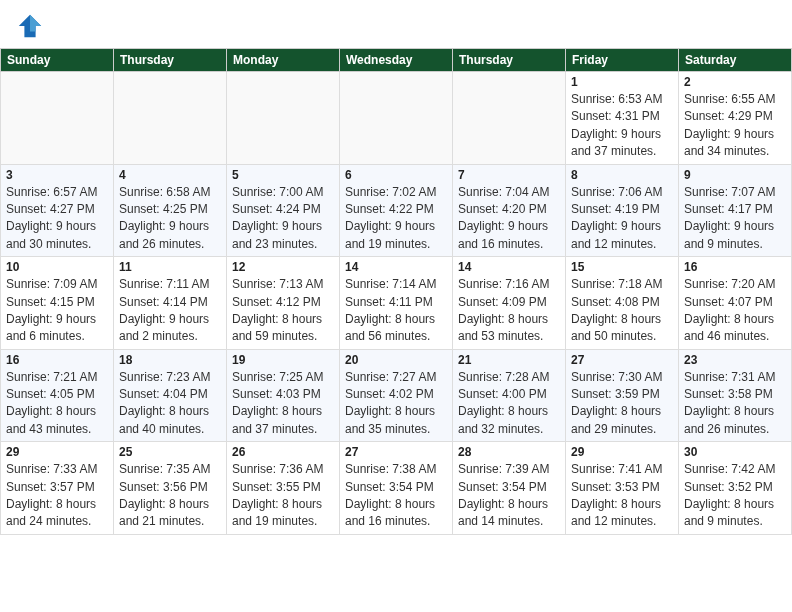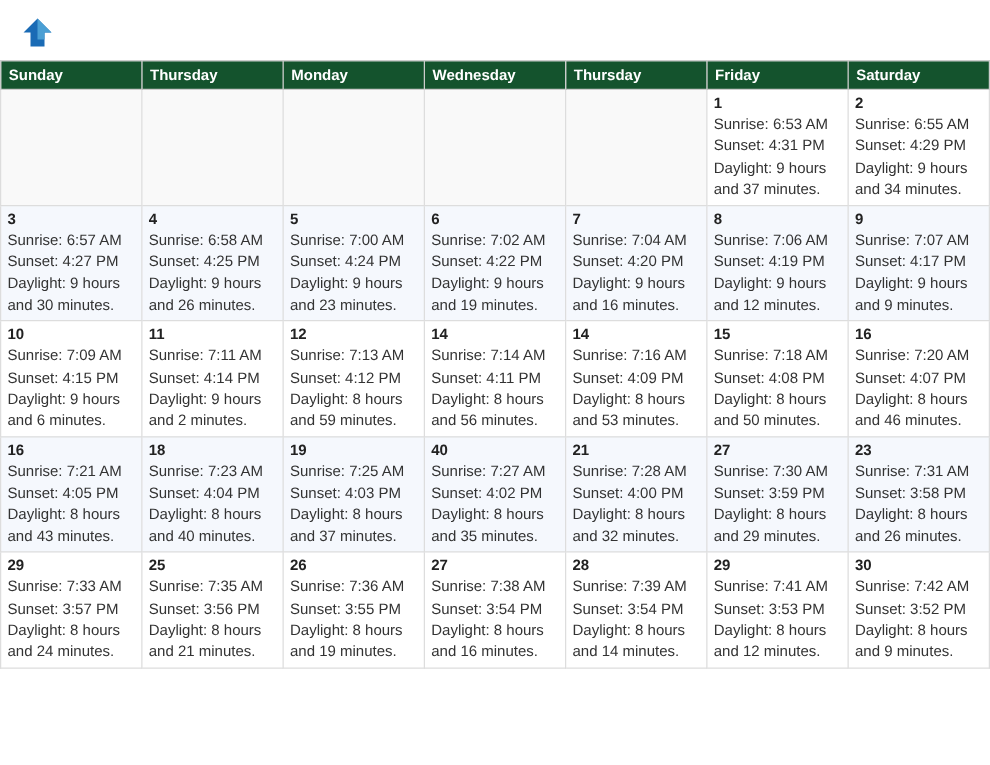--- a/index.html
+++ b/index.html
@@ -141,21 +141,21 @@
         </td>
         <td>
           <div class="day-num">18</div>
           <div class="day-info">Sunrise: 7:23 AM<br>Sunset: 4:04 PM<br>Daylight: 8 hours and 40 minutes.</div>
         </td>
         <td>
           <div class="day-num">19</div>
           <div class="day-info">Sunrise: 7:25 AM<br>Sunset: 4:03 PM<br>Daylight: 8 hours and 37 minutes.</div>
         </td>
         <td>
-          <div class="day-num">40</div>
+          <div class="day-num">20</div>
           <div class="day-info">Sunrise: 7:27 AM<br>Sunset: 4:02 PM<br>Daylight: 8 hours and 35 minutes.</div>
         </td>
         <td>
           <div class="day-num">21</div>
           <div class="day-info">Sunrise: 7:28 AM<br>Sunset: 4:00 PM<br>Daylight: 8 hours and 32 minutes.</div>
         </td>
         <td>
           <div class="day-num">27</div>
           <div class="day-info">Sunrise: 7:30 AM<br>Sunset: 3:59 PM<br>Daylight: 8 hours and 29 minutes.</div>
         </td>

